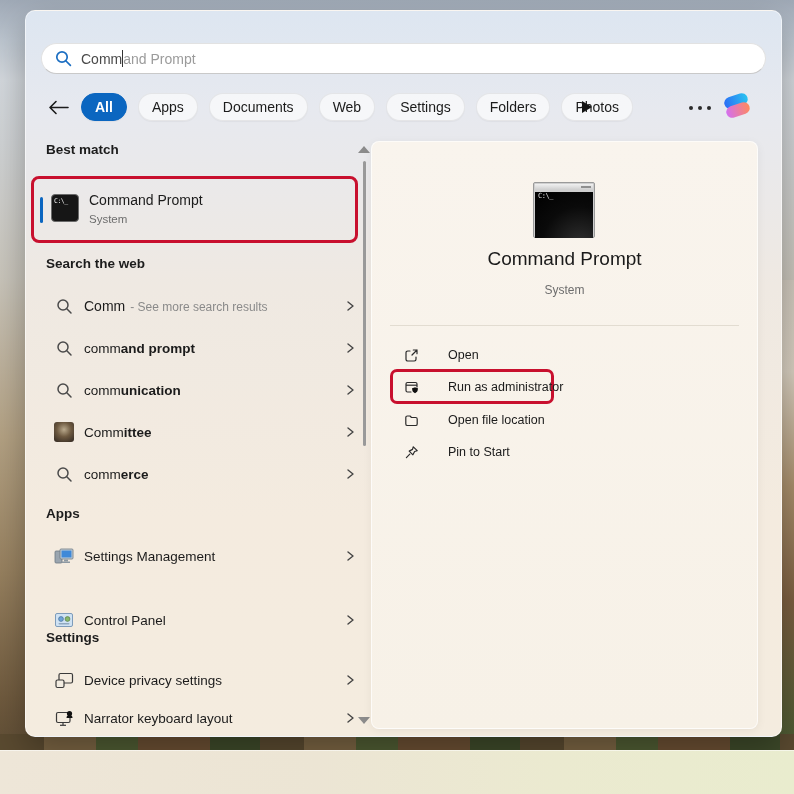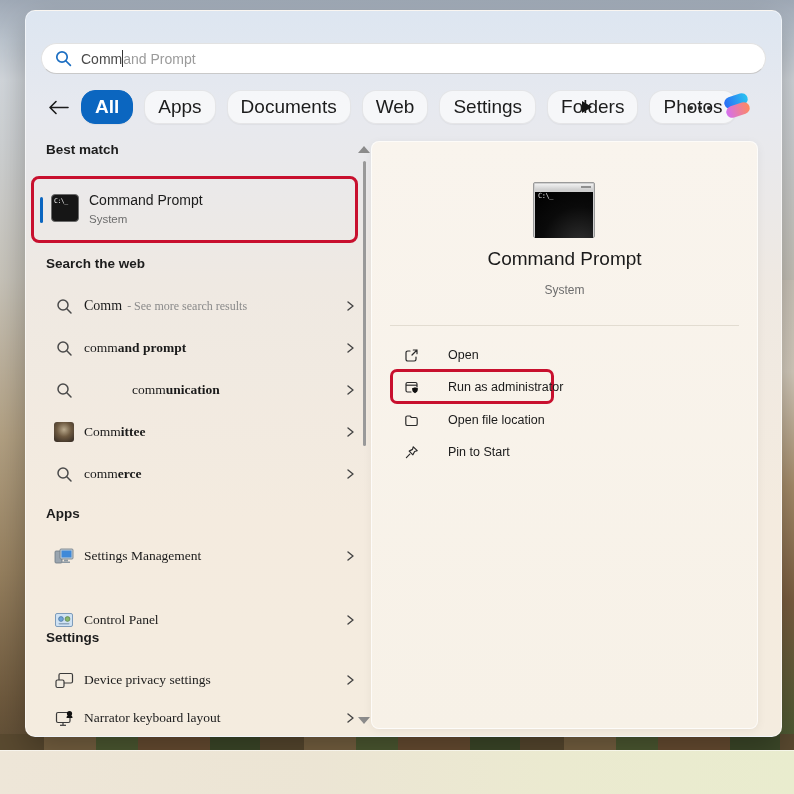--- a/index.html
+++ b/index.html
@@ -20,21 +20,21 @@
 
   .search-box { position:absolute; left:15px; top:32px; width:725px; height:31px;
     background:#fff; border:1px solid #e2e2e2; border-bottom-color:#c9c9c9;
     border-radius:16px; display:flex; align-items:center; padding:0 13px; gap:9px; }
   .search-box .typed { font-size:14px; color:#4a4a4a; }
   .search-box .completion { font-size:14px; color:#9b9b9b; }
   .caret { width:1px; height:17px; background:#333; }
 
   .filters { position:absolute; left:20px; top:82px; height:28px; display:flex; align-items:center; gap:11px; }
   .back-btn { width:24px; height:24px; display:flex; align-items:center; justify-content:center; }
-  .pill { padding:5px 13px; border-radius:14px; font-size:19px; color:#1c1c1c;
+  .pill { padding:5px 13px; border-radius:14px; font-size:14px; color:#1c1c1c;
     background:rgba(255,255,255,.62); border:1px solid rgba(0,0,0,.07);
     box-shadow:0 1px 1px rgba(0,0,0,.04); white-space:nowrap; }
   .pill.active { background:#0b66c0; border-color:#0b66c0; color:#fff; font-weight:700; }
   .more-filters { position:absolute; left:556px; top:90px; width:0; height:0;
     border-left:10px solid #141414; border-top:6px solid transparent; border-bottom:6px solid transparent; }
   .more-options { position:absolute; left:663px; top:95px; display:flex; gap:5px; }
   .more-options i { width:4px; height:4px; border-radius:50%; background:#2b2b2b; }
   .copilot-btn { position:absolute; left:697px; top:81px; width:27px; height:27px; }
   .ribbon { position:absolute; border-radius:8px; }
   .copilot-btn .r1 { left:1px; top:3px; width:24px; height:12px; transform:rotate(-18deg);
@@ -50,21 +50,21 @@
   .cmd-icon-sm { position:absolute; left:17px; top:15px; width:28px; height:28px;
     background:#161616; border:1px solid #6a6a6a; border-radius:4px; overflow:hidden; }
   .cmd-icon-sm .bar { height:5px; background:#d8d8d8; }
   .cmd-icon-sm .txt { display:block; margin:2px 0 0 2px; font-family:"DejaVu Sans Mono",monospace;
     font-size:6.5px; color:#eee; letter-spacing:-0.5px; }
   .bm-title { position:absolute; left:55px; top:13px; font-size:14px; color:#1b1b1b; }
   .bm-sub { position:absolute; left:55px; top:34px; font-size:11.5px; color:#6d6d6d; }
 
   .lrow { position:absolute; left:20px; width:318px; height:42px; display:flex; align-items:center; }
   .lrow .ic { width:24px; margin-left:6px; display:flex; justify-content:center; }
-  .lrow .lab { margin-left:8px; font-size:13.5px; color:#1b1b1b;font-family:Liberation Serif, serif; }
+  .lrow .lab { margin-left:8px; font-size:13.5px; color:#1b1b1b; }
   .lrow .lab b { font-weight:700; }
   .lrow .note { font-size:12px; color:#8a8a8a; margin-left:5px; }
   .lrow .chev { margin-left:auto; margin-right:8px; }
   .thumb { width:20px; height:20px; border-radius:3px;
     background:radial-gradient(circle at 50% 38%,#b9a98c 0%,#6e5a41 45%,#2f2620 100%); }
 
   
   .sb-up, .sb-down { position:absolute; left:332px; width:0; height:0;
     border-left:6px solid transparent; border-right:6px solid transparent; }
   .sb-up { top:135px; border-bottom:7px solid #8b8b8b; }
@@ -180,21 +180,21 @@
         </svg>
       </span>
     <span class="lab"><span>comm</span><b>and prompt</b></span>
     <span class="chev">
         <svg width="12" height="12" viewBox="0 0 12 12">
           <path d="M4 2 L9 6 L4 10" fill="none" stroke="#444" stroke-width="1.4" stroke-linecap="round" stroke-linejoin="round"></path>
         </svg>
       </span>
   </div>
 
-  <div class="lrow" style="top:358px;gap:48px;">
+  <div class="lrow" style="top:358px;">
     <span class="ic">
         <svg width="17" height="17" viewBox="0 0 17 17">
           <circle cx="7" cy="7" r="5" fill="none" stroke="#4a4a4a" stroke-width="1.5"></circle>
           <line x1="10.8" y1="10.8" x2="15" y2="15" stroke="#4a4a4a" stroke-width="1.5" stroke-linecap="round"></line>
         </svg>
       </span>
     <span class="lab"><span>comm</span><b>unication</b></span>
     <span class="chev">
         <svg width="12" height="12" viewBox="0 0 12 12">
           <path d="M4 2 L9 6 L4 10" fill="none" stroke="#444" stroke-width="1.4" stroke-linecap="round" stroke-linejoin="round"></path>

